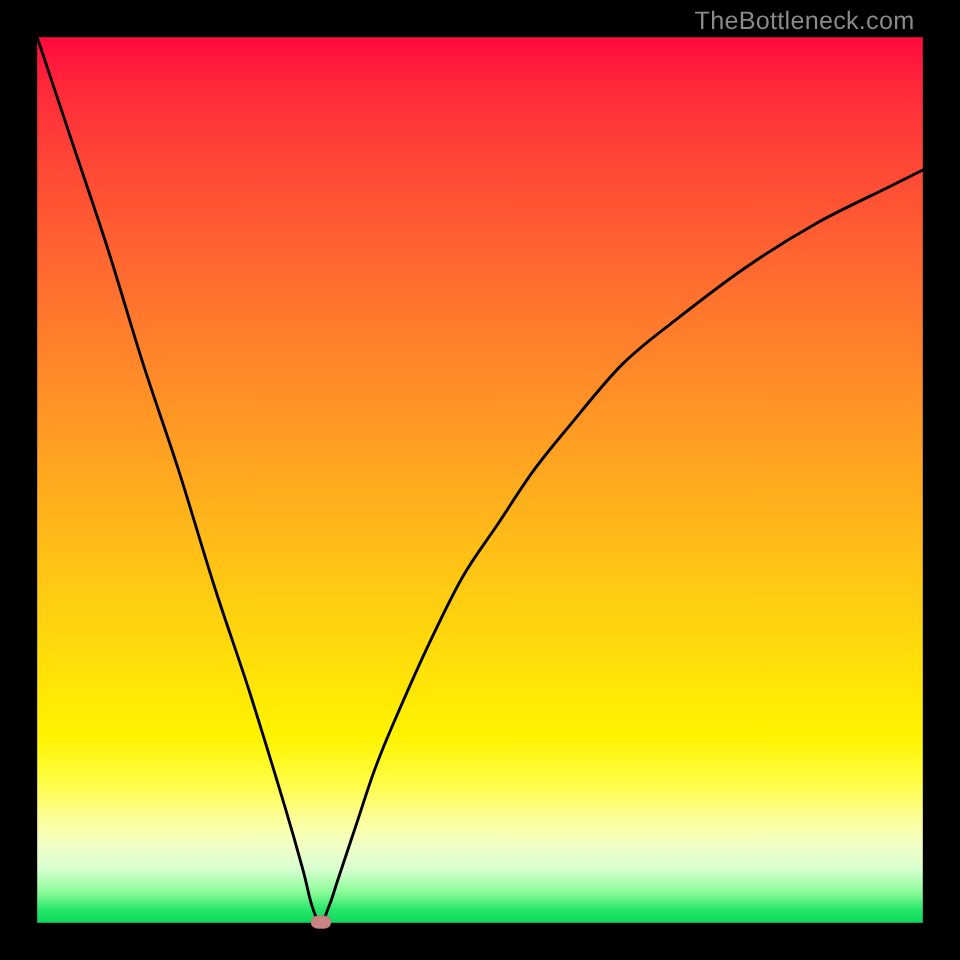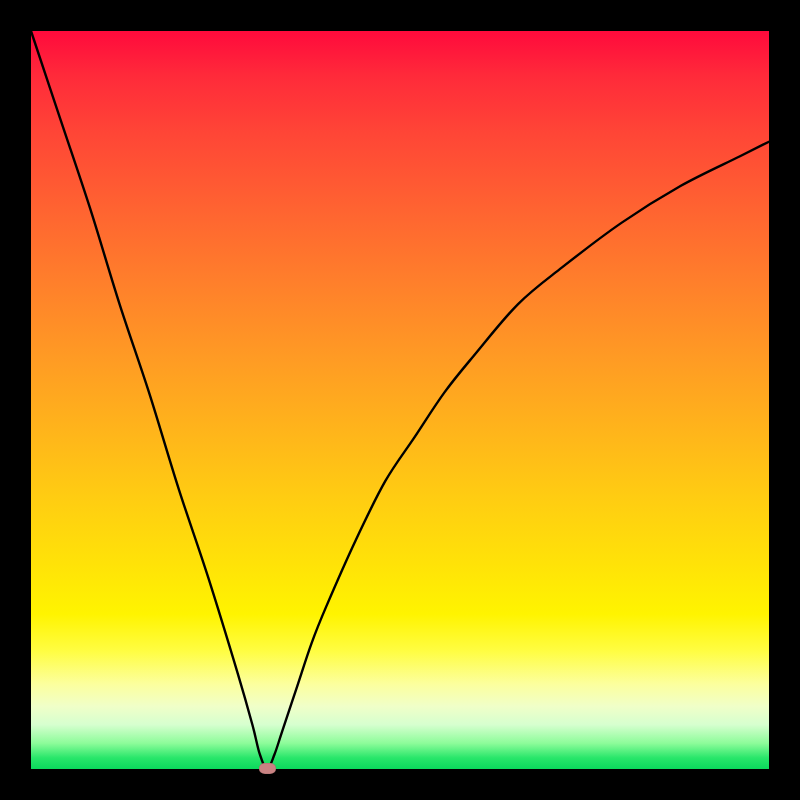--- a/index.html
+++ b/index.html
@@ -72,20 +72,21 @@
     border-radius: 6px / 5px;
     background: #c98383;
     box-shadow: 0 0 0 0.5px rgba(0,0,0,0.15) inset;
   }
 </style>
 </head>
 <body>
 
 <div class="frame">
 
+  <div class="watermark">TheBottleneck.com</div>
 
   <div class="plot">
     <svg class="curve" viewBox="0 0 738 738" preserveAspectRatio="none">
       <path id="curve-path" fill="none" stroke="#000" stroke-width="2.4" stroke-linecap="round" d="M 0.00 0.00 C 4.92 14.76, 19.68 59.04, 29.52 88.56 C 39.36 118.08, 49.20 146.37, 59.04 177.12 C 68.88 207.87, 78.72 242.31, 88.56 273.06 C 98.40 303.81, 108.24 330.87, 118.08 361.62 C 127.92 392.37, 137.76 426.81, 147.60 457.56 C 157.44 488.31, 167.28 515.37, 177.12 546.12 C 186.96 576.87, 199.26 617.46, 206.64 642.06 C 214.02 666.66, 217.71 680.19, 221.40 693.72 C 225.09 707.25, 226.32 715.86, 228.78 723.24 C 231.24 730.62, 233.70 738.00, 236.16 738.00 C 238.62 738.00, 241.08 729.39, 243.54 723.24 C 246.00 717.09, 247.23 712.17, 250.92 701.10 C 254.61 690.03, 260.76 671.58, 265.68 656.82 C 270.60 642.06, 275.52 626.07, 280.44 612.54 C 285.36 599.01, 287.82 592.86, 295.20 575.64 C 302.58 558.42, 314.88 530.13, 324.72 509.22 C 334.56 488.31, 344.40 467.40, 354.24 450.18 C 364.08 432.96, 373.92 420.66, 383.76 405.90 C 393.60 391.14, 403.44 375.15, 413.28 361.62 C 423.12 348.09, 430.50 339.48, 442.80 324.72 C 455.10 309.96, 472.32 287.82, 487.08 273.06 C 501.84 258.30, 514.14 249.69, 531.36 236.16 C 548.58 222.63, 570.72 205.41, 590.40 191.88 C 610.08 178.35, 629.76 166.05, 649.44 154.98 C 669.12 143.91, 693.72 132.84, 708.48 125.46 C 723.24 118.08, 733.08 113.16, 738.00 110.70"></path>
     </svg>
     <div id="min-marker" class="marker" style="left: 227.66px; top: 732px;"></div>
   </div>
 
 </div>
 

